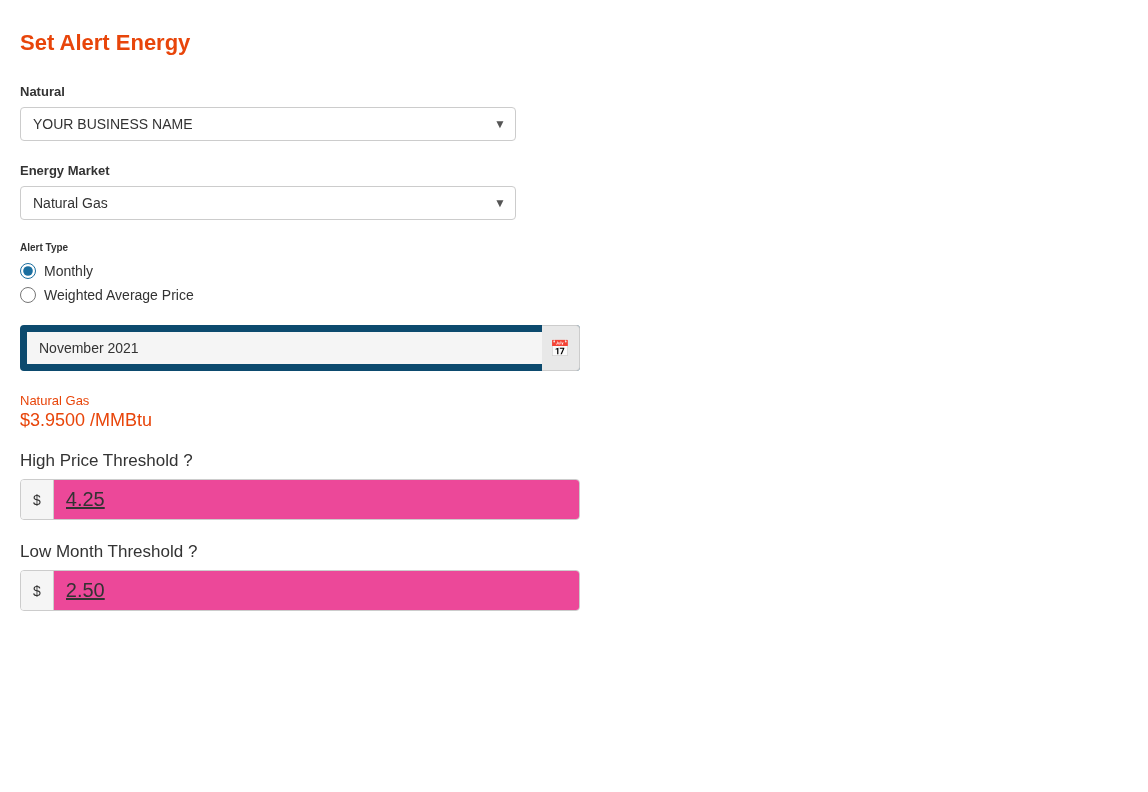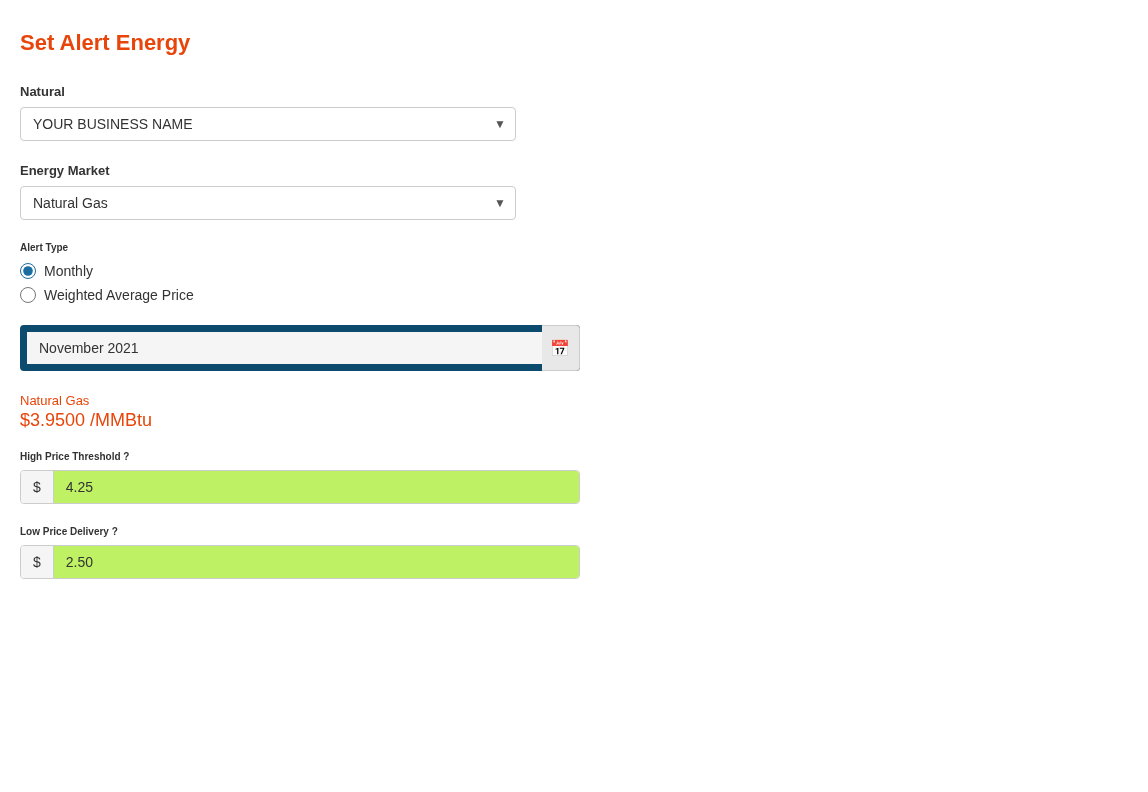--- a/index.html
+++ b/index.html
@@ -183,22 +183,22 @@
     .recent-price-value {
       color: #e8450a;
       font-size: 18px;
     }
 
     .threshold-group {
       margin-bottom: 22px;
     }
 
     .threshold-label {
-      font-weight: 700;
-      font-size: 10px;
+      font-weight: 400;
+      font-size: 17px;
       color: #333;
       margin-bottom: 8px;
     }
 
     .threshold-input-wrapper {
       display: flex;
       align-items: stretch;
       width: 560px;
       border: 1px solid #cccccc;
       border-radius: 4px;
@@ -214,24 +214,25 @@
       border-right: 1px solid #cccccc;
       font-size: 14px;
       color: #333;
       font-weight: 500;
     }
 
     .threshold-input {
       flex: 1;
       padding: 8px 12px;
       border: none;
-      background: #bef264;
-      font-size: 14px;
+      background: #ec4899;
+      font-size: 20px;
       color: #333;
       outline: none;
+      text-decoration: underline;
     }
   </style>
 </head>
 <body>
 
 <h1 class="page-title">Set Alert Energy</h1>
 
 <div class="form-group">
   <label class="form-label">Natural</label>
   <div class="select-wrapper">
@@ -291,20 +292,20 @@
     <span class="help-icon">?</span>
   </div>
   <div class="threshold-input-wrapper">
     <span class="threshold-prefix">$</span>
     <input type="text" class="threshold-input" value="4.25" style="">
   </div>
 </div>
 
 <div class="threshold-group">
   <div class="threshold-label">
-    <span>Low Price Delivery</span>
+    <span>Low Month Threshold</span>
     <span class="help-icon">?</span>
   </div>
   <div class="threshold-input-wrapper">
     <span class="threshold-prefix">$</span>
     <input type="text" class="threshold-input" value="2.50" style="">
   </div>
 </div>
 
 </body></html>

